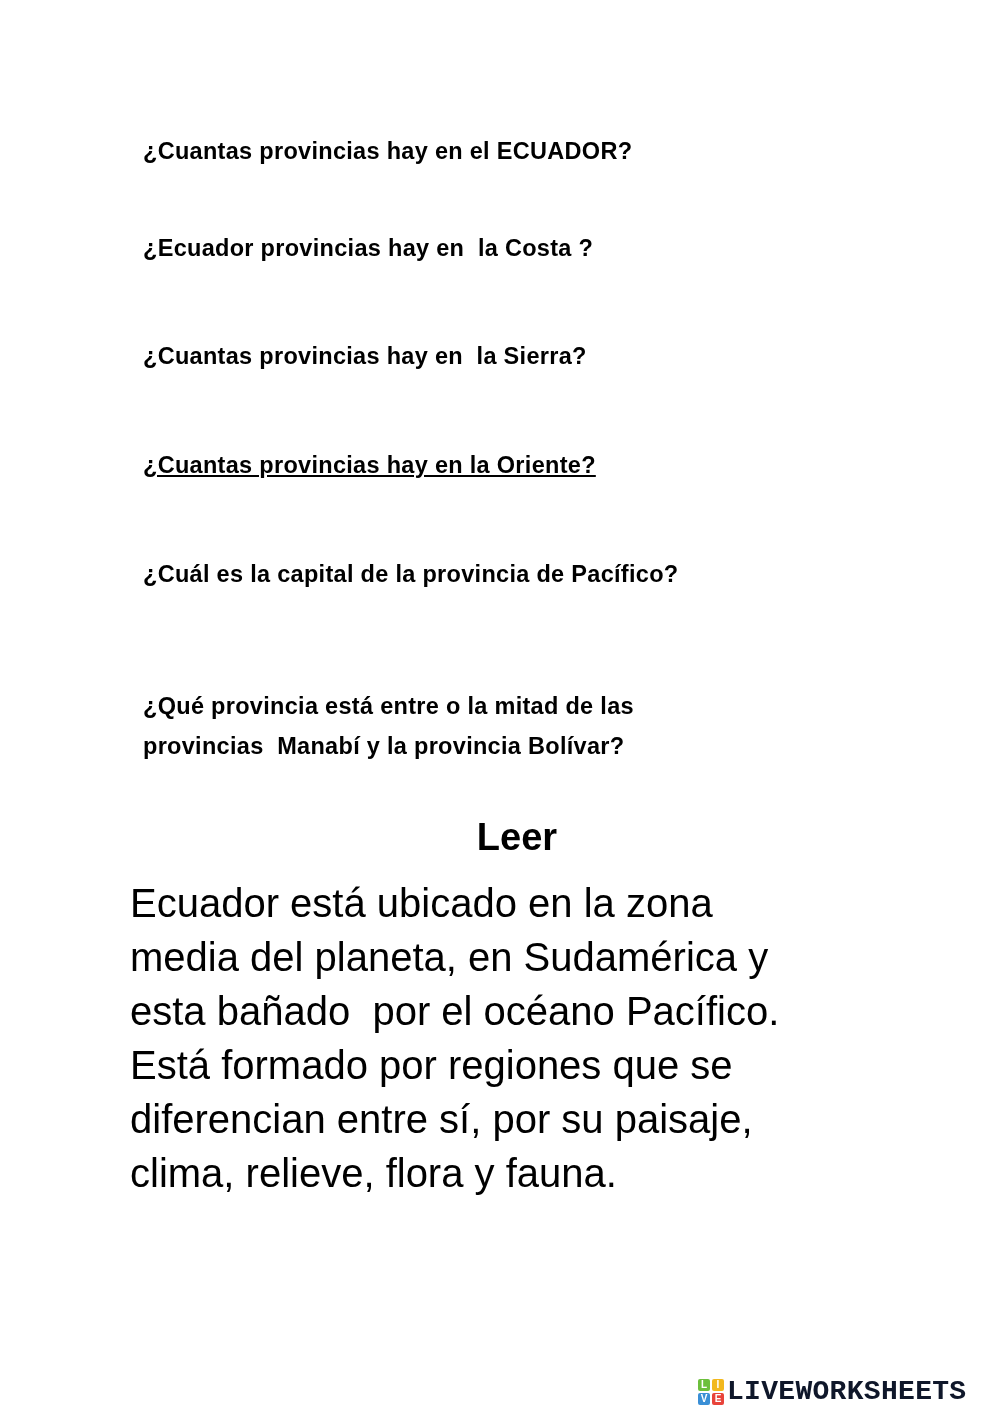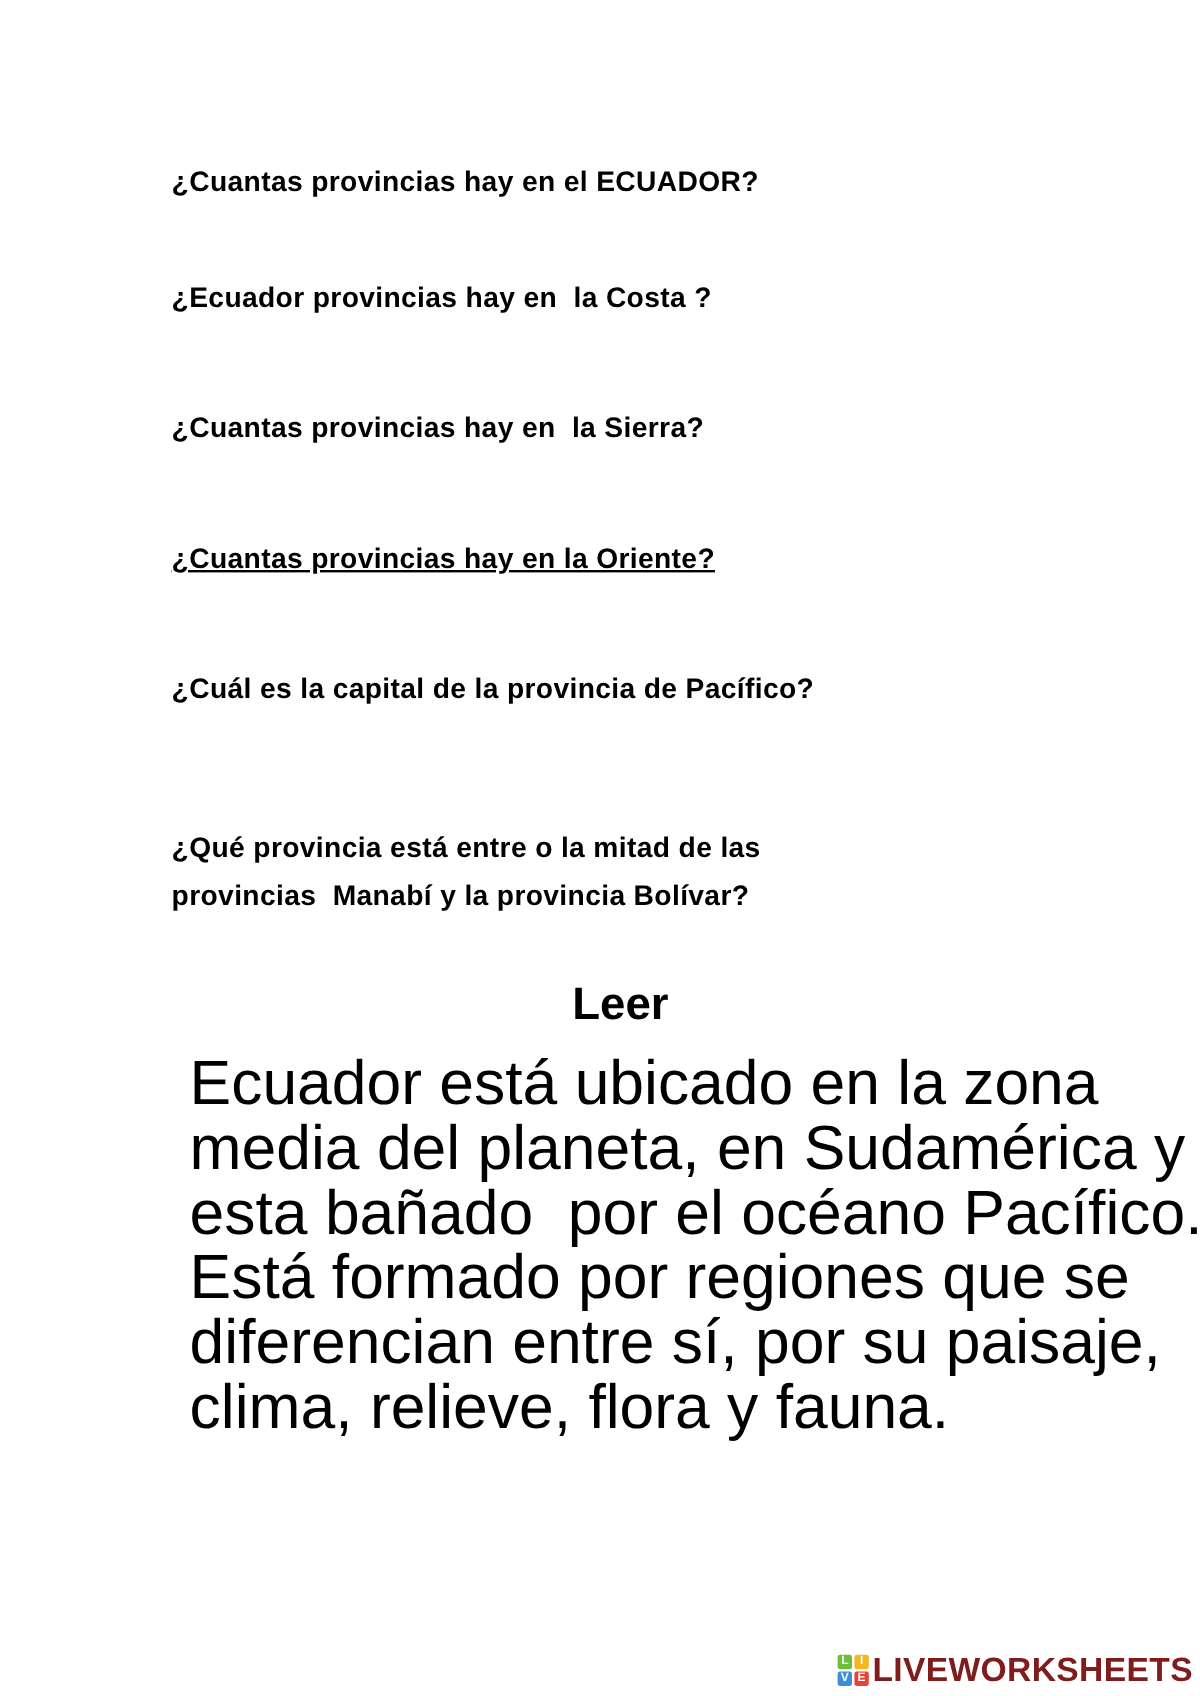--- a/index.html
+++ b/index.html
@@ -38,24 +38,24 @@
       width: 1034px;
       text-align: center;
       top: 812px;
       font-weight: bold;
       font-size: 38px;
       line-height: 50px;
       margin: 0;
     }
     .reading {
       position: absolute;
-      left: 158px;
+      left: 130px;
       top: 876px;
       width: 760px;
-      font-size: 52px;
+      font-size: 40px;
       line-height: 54px;
       white-space: pre;
       margin: 0;
     }
     .brand {
       position: absolute;
       left: 698px;
       top: 1377px;
       height: 30px;
       display: flex;
@@ -71,25 +71,25 @@
     .tile {
       font-family: "Liberation Sans", sans-serif;
       font-weight: bold;
       font-size: 10px;
       line-height: 12px;
       color: #fff;
       text-align: center;
       border-radius: 2px;
     }
     .brand-text {
-      font-family: Liberation Sans, sans-serif;
+      font-family: Liberation Mono, monospace;
       font-weight: bold;
       font-size: 28px;
       line-height: 30px;
-      color: #7f1d1d;
+      color: #0f172a;
       letter-spacing: 0.3px;
     }
   </style>
 </head>
 <body>
 
 <p class="question q1">¿Cuantas provincias hay en el ECUADOR?</p>
 <p class="question q2">¿Ecuador provincias hay en  la Costa ?</p>
 <p class="question q3">¿Cuantas provincias hay en  la Sierra?</p>
 <p class="question q4">¿Cuantas provincias hay en la Oriente?</p>

